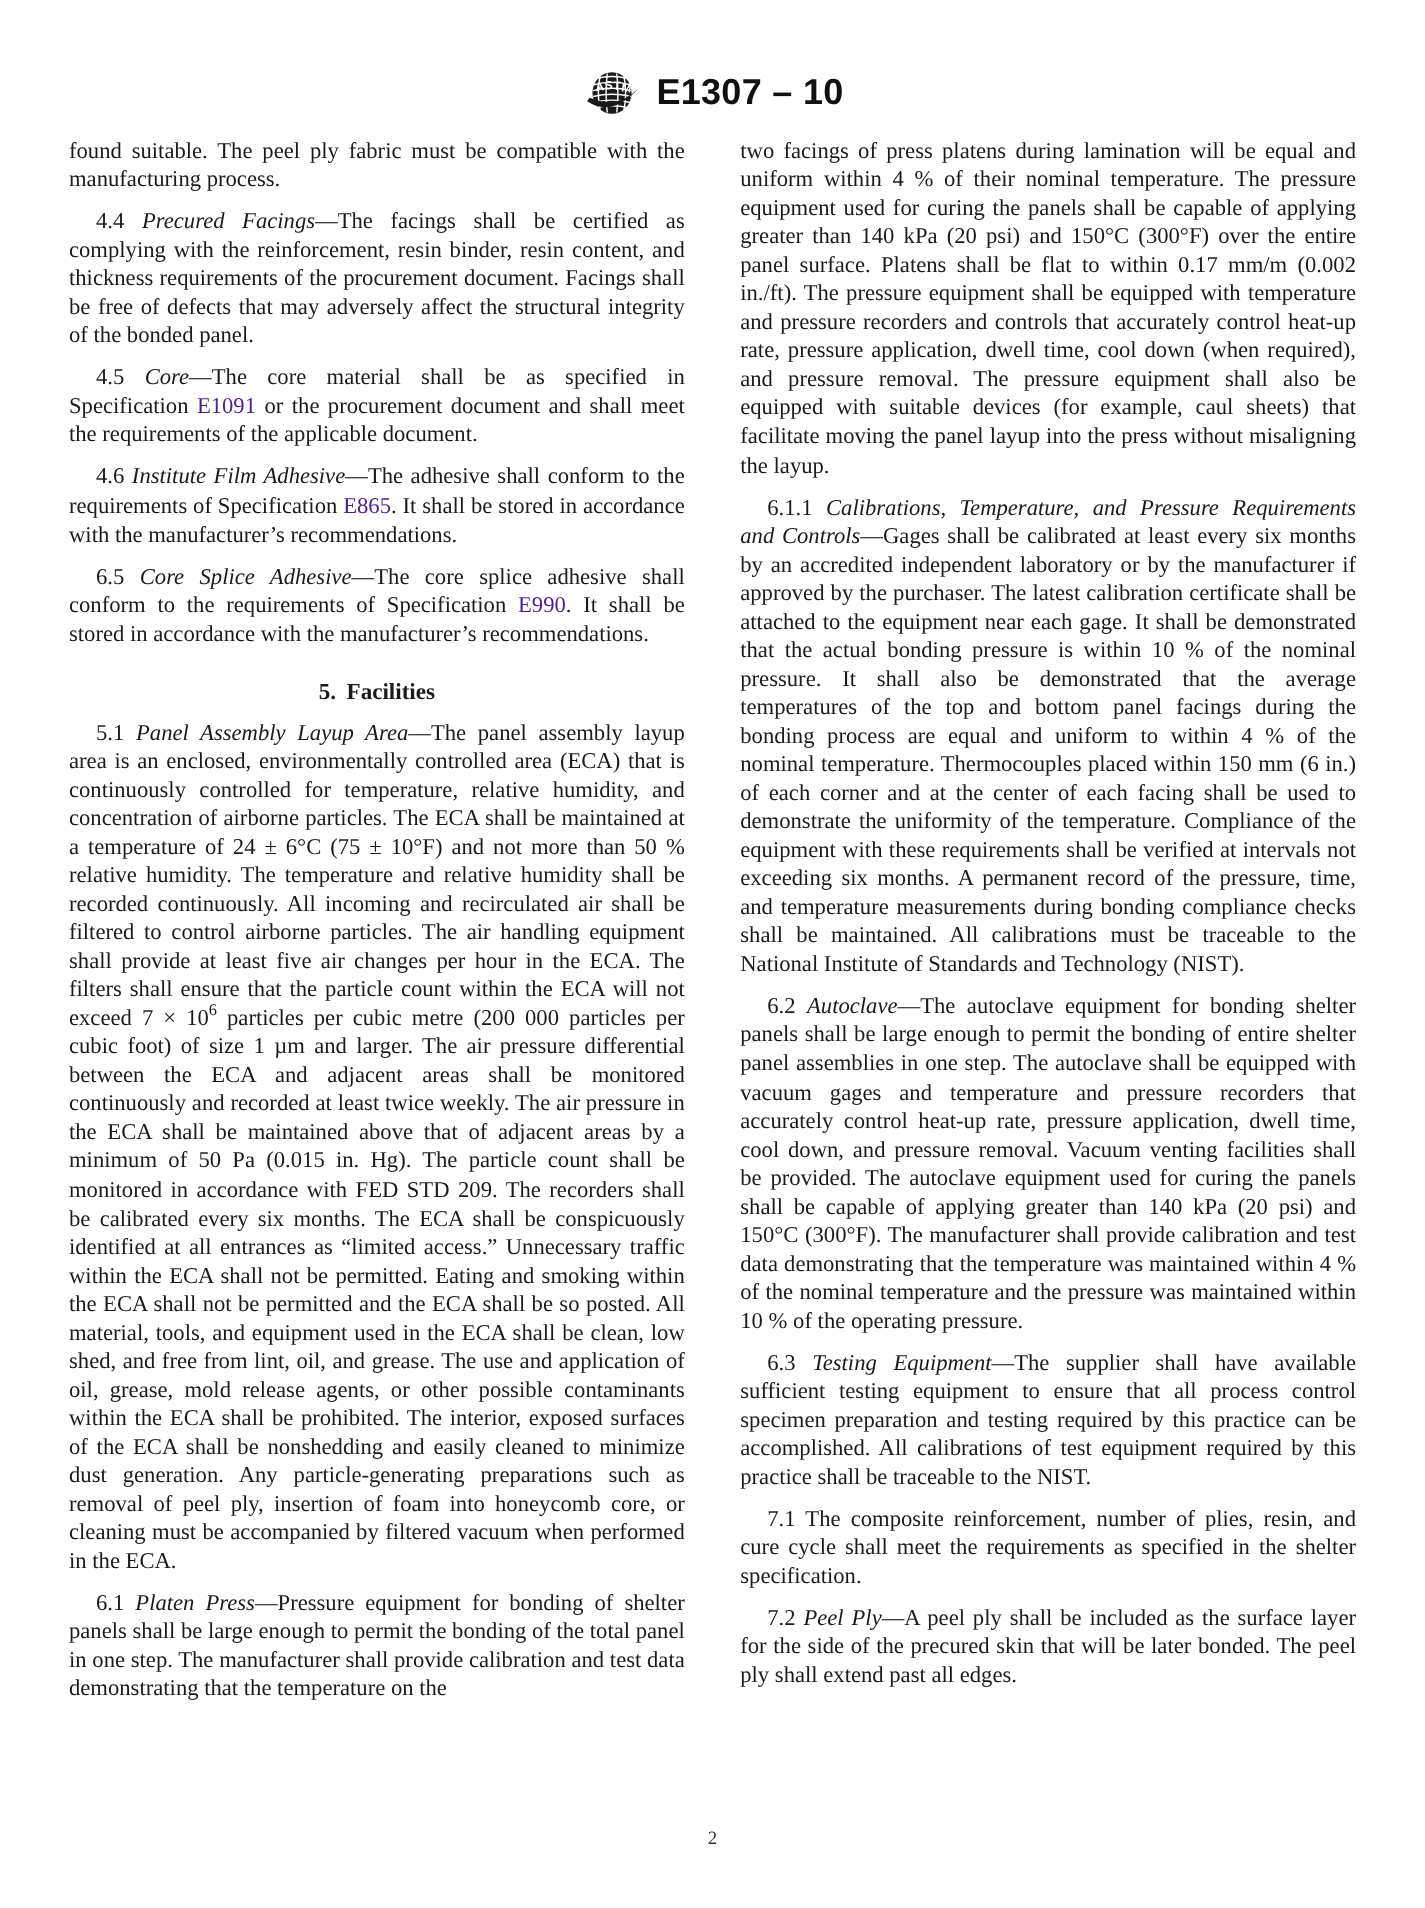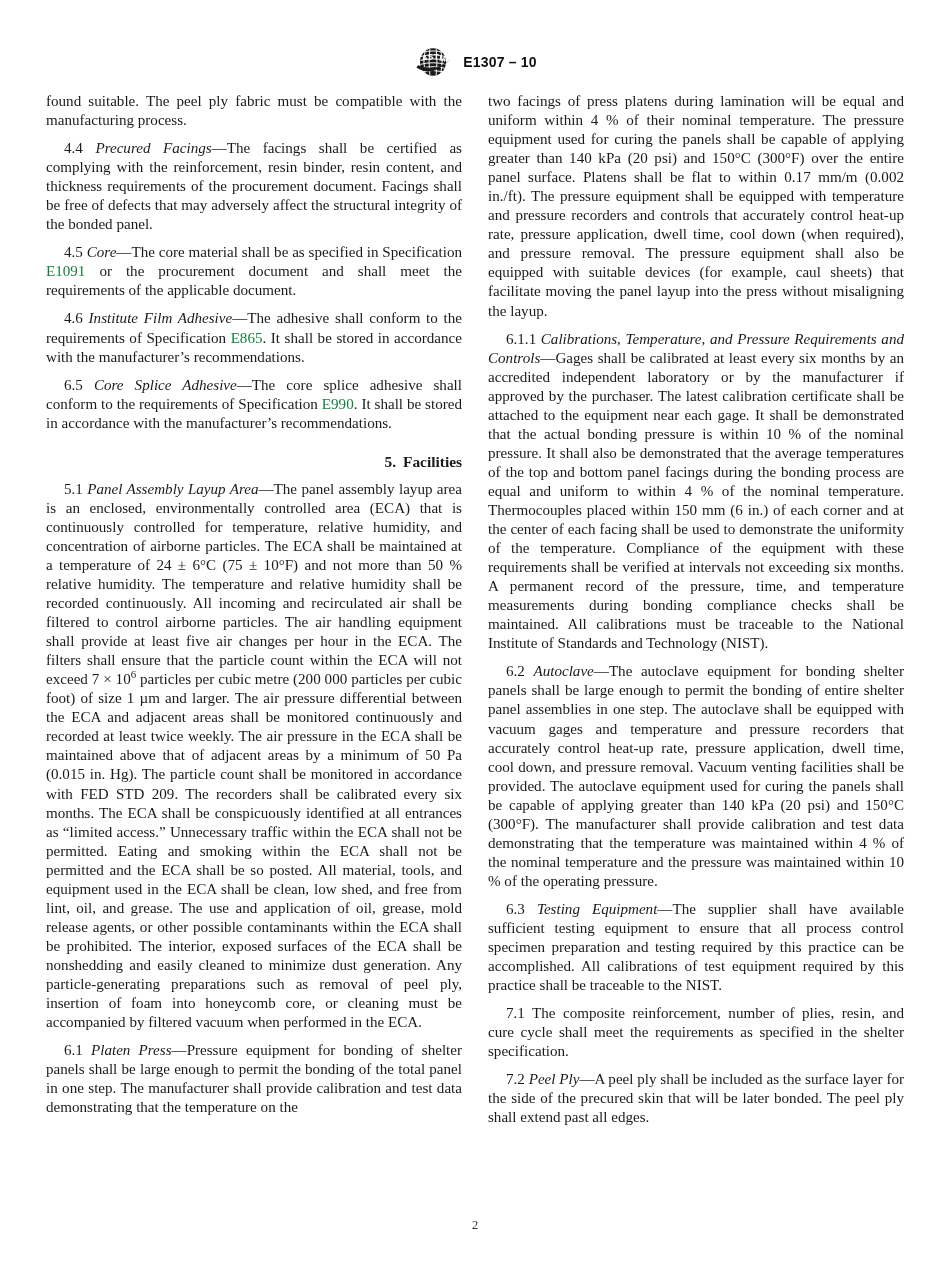--- a/index.html
+++ b/index.html
@@ -25,35 +25,35 @@
     padding-top: 44px;
     height: 36px;
   }
   .astm-logo {
     width: 40px;
     height: 30px;
     display: block;
   }
   .designation {
     font-family: "Liberation Sans", "DejaVu Sans", sans-serif;
-    font-size: 14px;
+    font-size: 24px;
     font-weight: bold;
     letter-spacing: 0.2px;
     color: #111;
     white-space: pre;
   }
 
   
   .columns {
     position: absolute;
     top: 92px;
     left: 46px;
     width: 858px;
     display: flex;
-    gap: 26px;
+    gap: 37px;
   }
   .col {
     width: 416px;
   }
 
   p.para {
     margin: 0 0 0 0;
     font-size: 15.1px;
     line-height: 19.05px;
     text-align: justify;
@@ -66,29 +66,29 @@
   }
   p.para + p.para {
     margin-top: 9px;
   }
 
   h2.section-head {
     margin: 19px 0 9px 0;
     font-size: 15.4px;
     line-height: 19px;
     font-weight: bold;
-    text-align: right;
+    text-align: center;
   }
   h2.section-head .num {
     margin-right: 7px;
   }
 
   i.term { font-style: italic; }
   .lnk {
-    color: #15803d;
+    color: #4c1d95;
     text-decoration: none;
   }
   sup.exp {
     font-size: 0.72em;
     vertical-align: super;
     line-height: 0;
   }
 
   
   .page-number {

